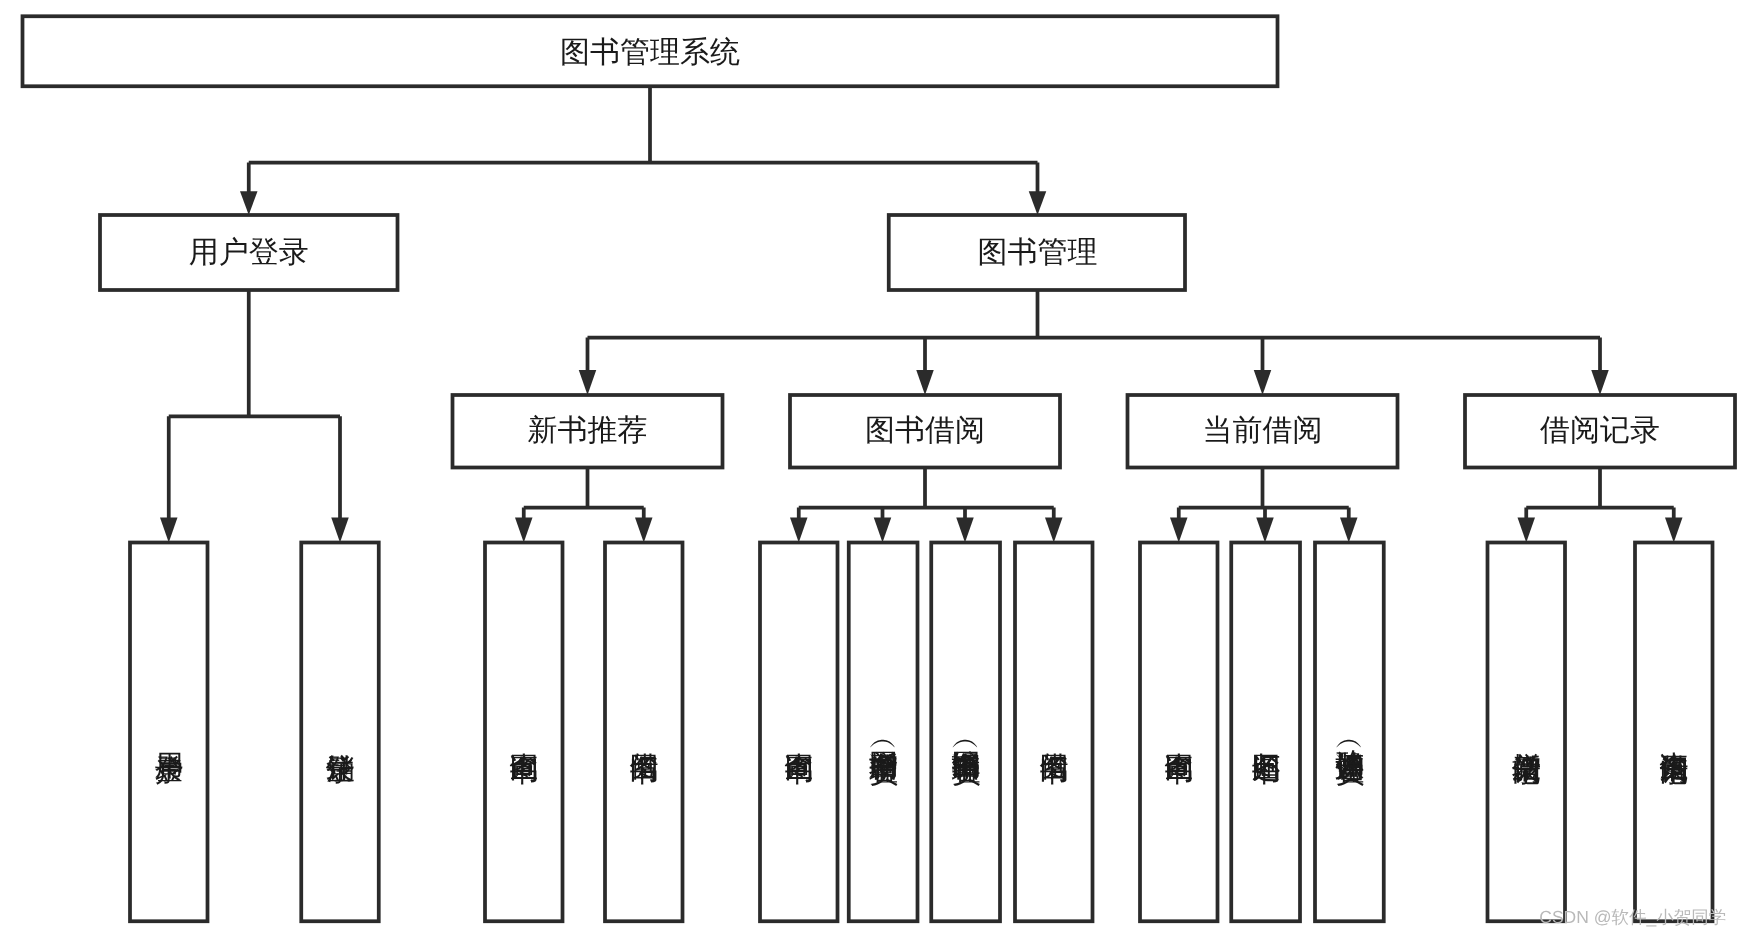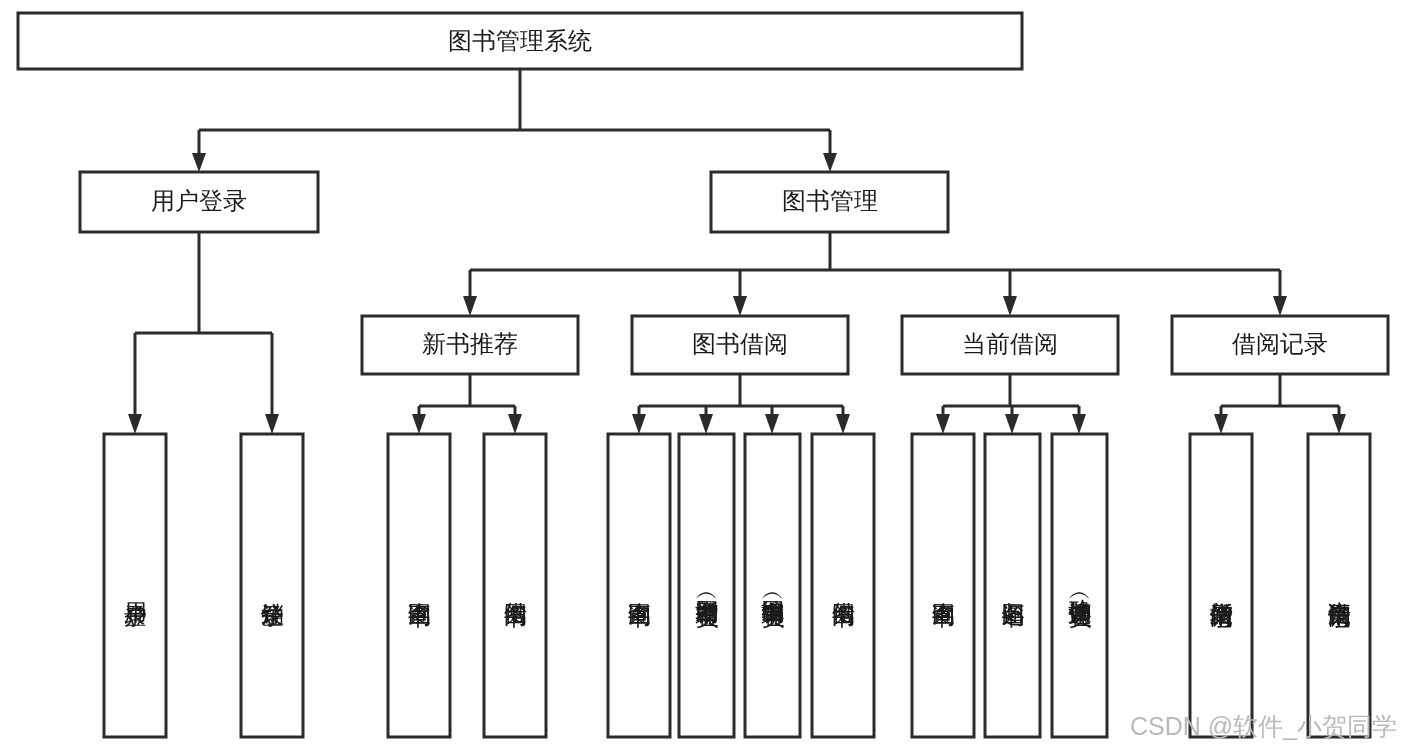--- a/index.html
+++ b/index.html
@@ -60,24 +60,24 @@
     text-orientation: upright;
     white-space: nowrap;
     letter-spacing: 1px;
     display: flex;
     align-items: center;
     justify-content: center;
     pointer-events: none;
   }
   .watermark {
     position: absolute;
-    right: 8px;
+    right: 24px;
     bottom: 4px;
     font-family: "Liberation Sans", "DejaVu Sans", sans-serif;
-    font-size: 25px;
+    font-size: 14px;
     color: #b9b9b9;
     white-space: nowrap;
   }
 </style>
 </head>
 <body>
 
 <div id="diagram-root">
 
   <svg class="diagram-canvas" viewBox="0 0 1405 747">

